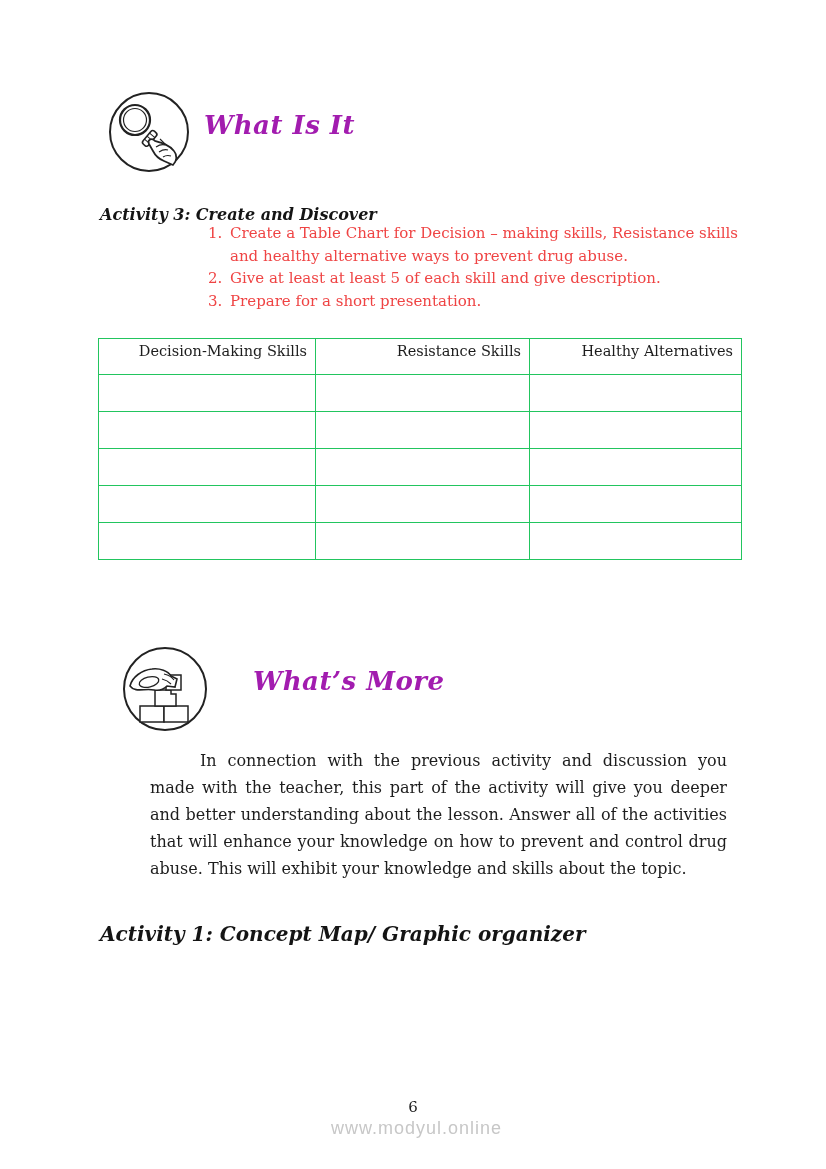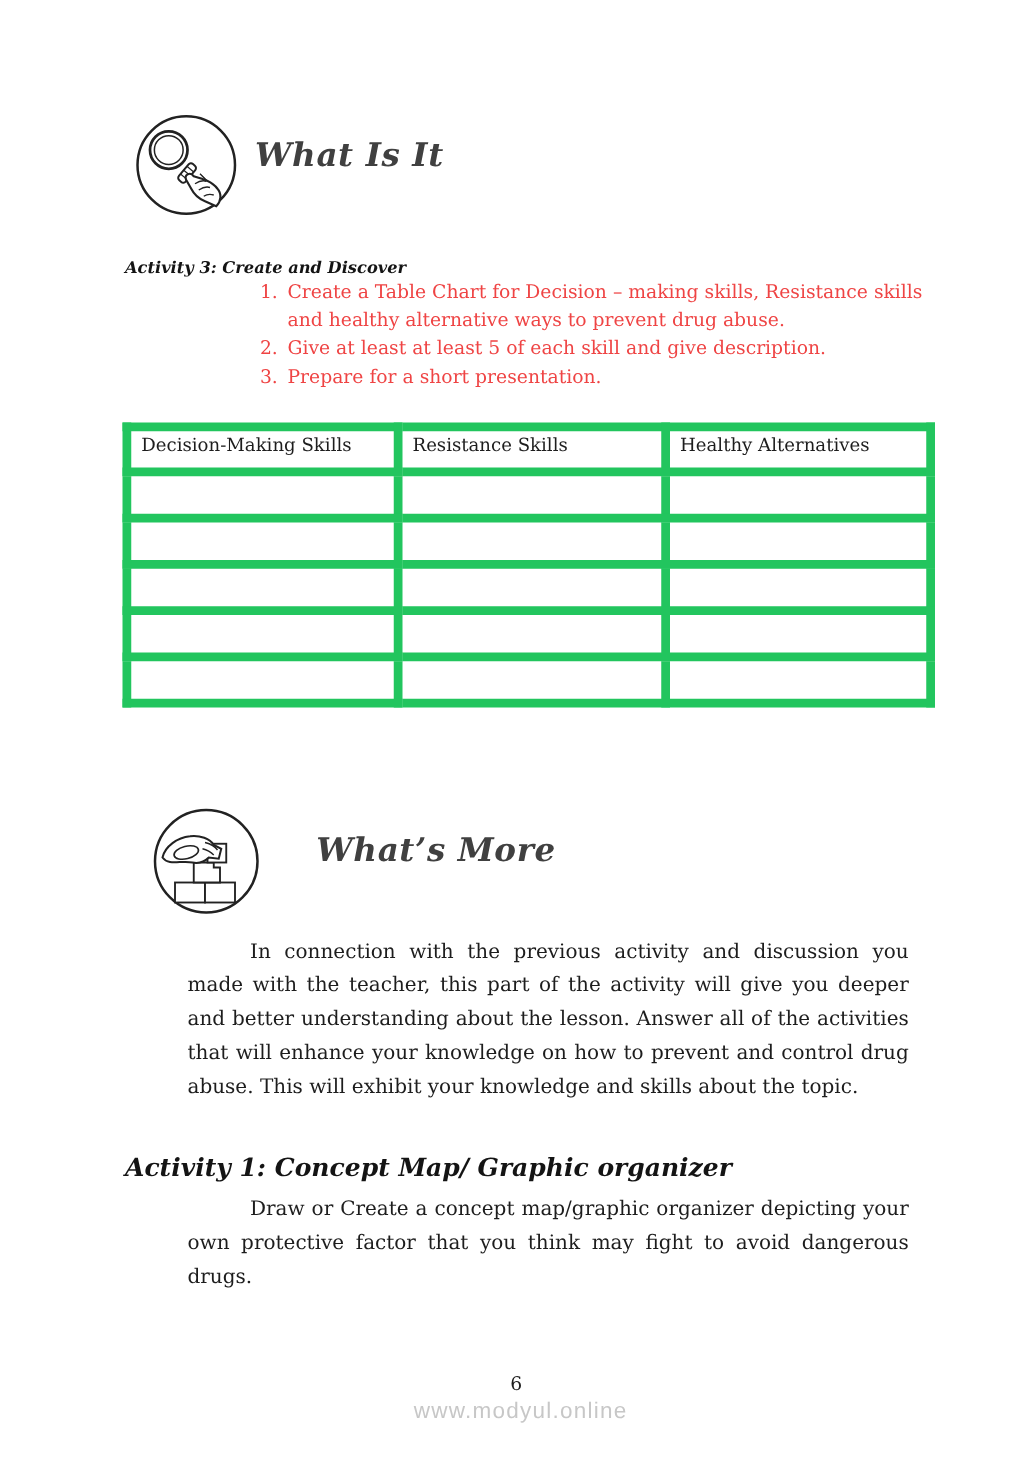--- a/index.html
+++ b/index.html
@@ -22,37 +22,37 @@
   }
   .icon-circle svg { display: block; }
 
   .section-title {
     position: absolute;
     font-family: "DejaVu Serif", "Liberation Serif", serif;
     font-weight: bold;
     font-style: italic;
     font-size: 26px;
     line-height: 30px;
-    color: #404040;
+    color: #a21caf;
     letter-spacing: 0.5px;
     white-space: nowrap;
   }
   #what-is-it-title  { left: 204px; top: 110px; }
   #whats-more-title  { left: 253px; top: 666px; }
 
   #what-is-it-icon   { left: 108px; top: 91px; }
   #whats-more-icon   { left: 122px; top: 646px; }
 
   
   .activity-heading {
     position: absolute;
     left: 100px;
     font-weight: bold;
     font-style: italic;
-    font-size: 13px;
+    font-size: 16px;
     line-height: 19px;
     color: #141414;
     white-space: nowrap;
   }
   #activity3-heading { top: 205px; }
   #activity1-heading { top: 925px; font-size: 20px; }
 
   
   .instructions {
     position: absolute;
@@ -71,23 +71,23 @@
   .skills-table {
     position: absolute;
     left: 98px;
     top: 338px;
     width: 643px;
     border-collapse: collapse;
     table-layout: fixed;
   }
   .skills-table th,
   .skills-table td {
-    border: 7px solid #22c55e;
+    border: 1px solid #22c55e;
     vertical-align: top;
-    text-align: left;
+    text-align: right;
     box-sizing: border-box;
   }
   .skills-table th {
     height: 36px;
     padding: 3px 8px;
     font-weight: normal;
     font-size: 14.5px;
     line-height: 19px;
     color: #1d1d1d;
   }
@@ -234,18 +234,17 @@
       <ellipse cx="27" cy="36" rx="10" ry="5" transform="rotate(-14 27 36)" fill="#fff" stroke="#222" stroke-width="1.3"></ellipse>
       <path d="M42 28 c4 1 8 3 10 6 M40 33 c4 1 7 3 9 5" fill="none" stroke="#222" stroke-width="1.1"></path>
     </svg>
   </div>
   <div class="section-title" id="whats-more-title">What’s More</div>
 
   <p class="body-para" id="intro-para">In connection with the previous activity and discussion you made with the teacher, this part of the activity will give you deeper and better understanding about the lesson. Answer all of the activities that will enhance your knowledge on how to prevent and control drug abuse. This will exhibit your knowledge and skills about the topic.</p>
 
   <div class="activity-heading" id="activity1-heading">Activity 1: Concept Map/ Graphic organizer</div>
 
-  <p class="body-para" id="activity1-para">Draw or Create a concept map/graphic organizer depicting your own protective factor that you think may fight to avoid dangerous drugs.</p>
 
   <div class="page-number">6</div>
   <div class="watermark">www.modyul.online</div>
 
 </div>
 
 </body></html>

